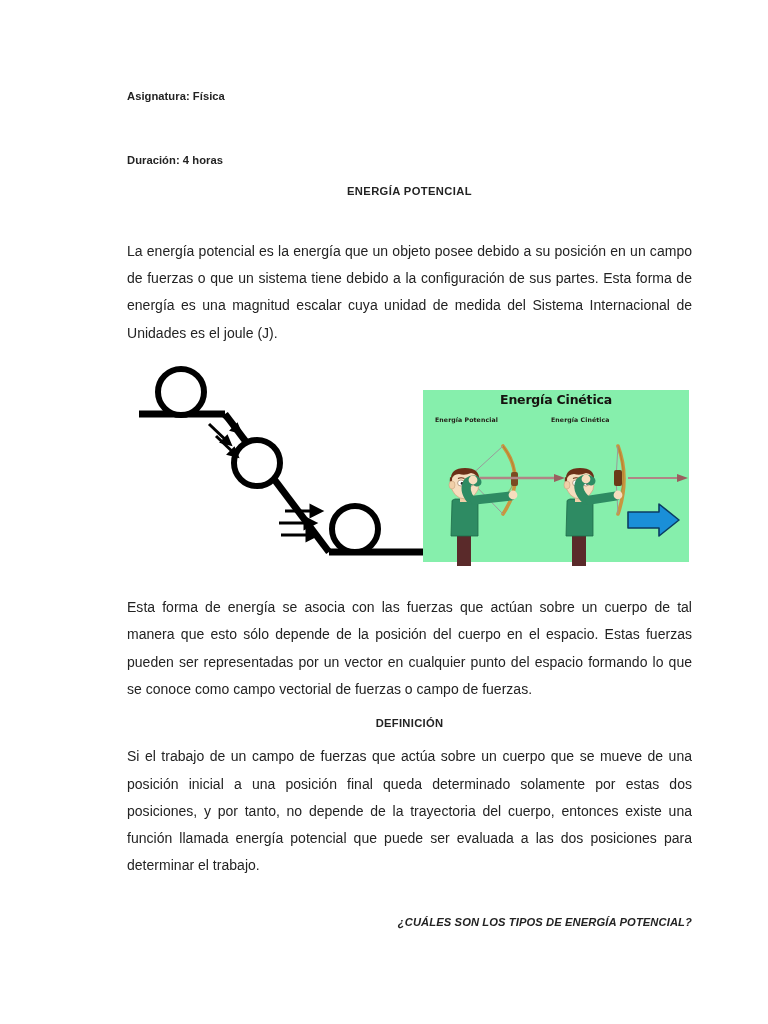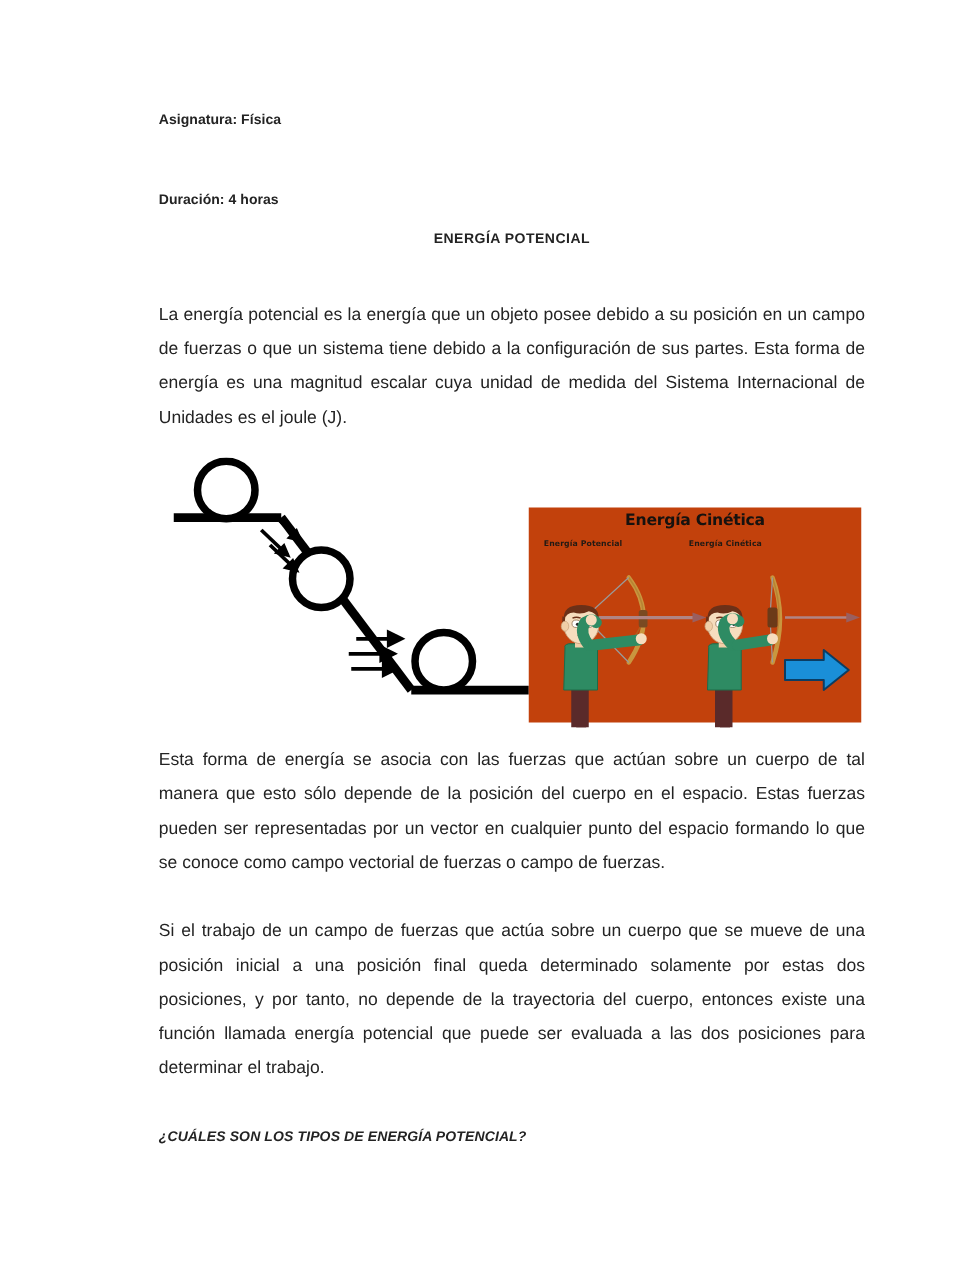--- a/index.html
+++ b/index.html
@@ -59,21 +59,21 @@
 
   .section-head {
     text-align: center;
     font-size: 11.2px;
     font-weight: bold;
     letter-spacing: 0.3px;
     color: #232323;
   }
 
   .question-head {
-    text-align: left;
+    text-align: right;
     font-size: 11.2px;
     font-weight: bold;
     font-style: italic;
     letter-spacing: 0.1px;
     color: #232323;
   }
 
   .closing {
     font-size: 11.4px;
     line-height: 1.95;
@@ -90,24 +90,24 @@
   .fig-incline {
     position: absolute;
     left: 6px;
     top: 2px;
     width: 296px;
     height: 198px;
   }
   .fig-archer {
     position: absolute;
     left: 296px;
-    top: 42px;
+    top: 26px;
     width: 266px;
     height: 172px;
-    background: #c2410c;
+    background: #86efac;
   }
   .fig-archer .arch-title {
     position: absolute;
     left: 0;
     top: 2px;
     width: 266px;
     text-align: center;
     font-size: 12.5px;
     font-weight: bold;
     color: #16120f;
@@ -277,20 +277,21 @@
       </div>
 
     </div>
 
     <div style="height:30px"></div>
 
     <div class="para">Esta forma de energía se asocia con las fuerzas que actúan sobre un cuerpo de tal manera que esto sólo depende de la posición del cuerpo en el espacio. Estas fuerzas pueden ser representadas por un vector en cualquier punto del espacio formando lo que se conoce como campo vectorial de fuerzas o campo de fuerzas.</div>
 
     <div style="height:14px"></div>
 
+    <div class="section-head">DEFINICIÓN</div>
 
     <div style="height:14px"></div>
 
     <div class="para">Si el trabajo de un campo de fuerzas que actúa sobre un cuerpo que se mueve de una posición inicial a una posición final queda determinado solamente por estas dos posiciones, y por tanto, no depende de la trayectoria del cuerpo, entonces existe una función llamada energía potencial que puede ser evaluada a las dos posiciones para determinar el trabajo.</div>
 
     <div style="height:36px"></div>
 
     <div class="question-head">¿CUÁLES SON LOS TIPOS DE ENERGÍA POTENCIAL?</div>
 
     <div style="height:16px"></div>

